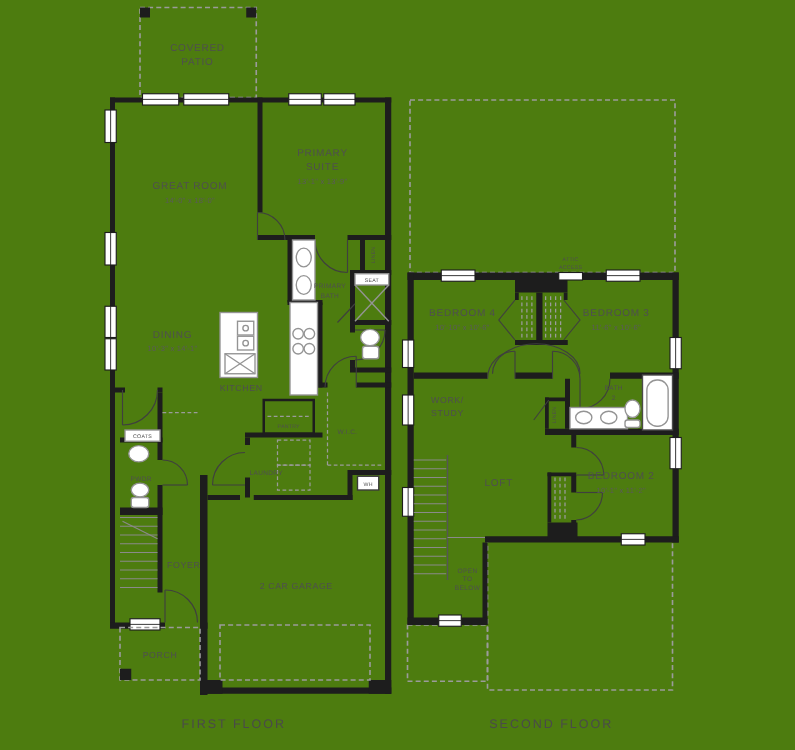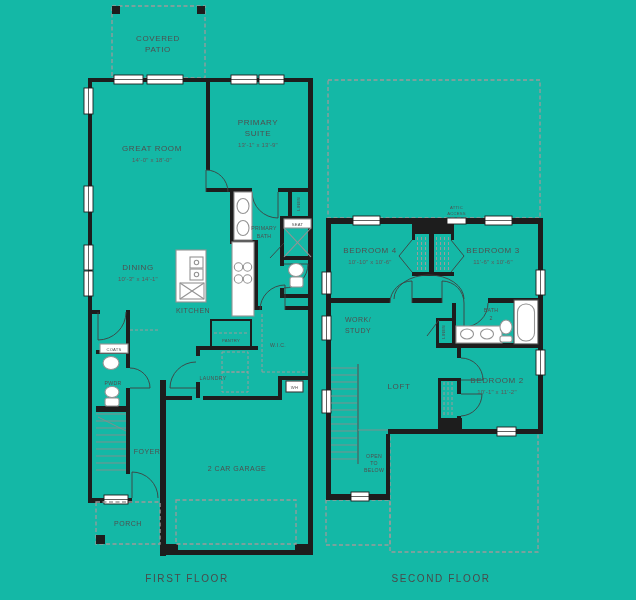--- a/index.html
+++ b/index.html
@@ -1,16 +1,16 @@
 <!DOCTYPE html>
 <html><head>
 <meta charset="utf-8">
 <style>
   html,body{margin:0;padding:0;background:#ffffff;}
-  .stage{position:relative;width:636px;height:600px;background:#14b8a6;overflow:hidden;
+  .stage{position:relative;width:636px;height:600px;background:#4d7c0f;overflow:hidden;
          font-family:"Liberation Sans", sans-serif;}
   svg{display:block;}
   .w{fill:#1d1d1d;}
   .thin{fill:none;stroke:#1d1d1d;stroke-width:2;}
   .fx{fill:#ffffff;stroke:#949494;stroke-width:1.1;}
   .dr{fill:none;stroke:#3f3f3f;stroke-width:0.9;}
   .dash{fill:none;stroke:#9b9b9b;stroke-width:1.3;stroke-dasharray:4 2.5;}
   .dash2{fill:none;stroke:#9b9b9b;stroke-width:1;stroke-dasharray:3 2;}
   .tread{stroke:#8a8a8a;stroke-width:0.9;}
   .rail{stroke:#555555;stroke-width:1.1;}

